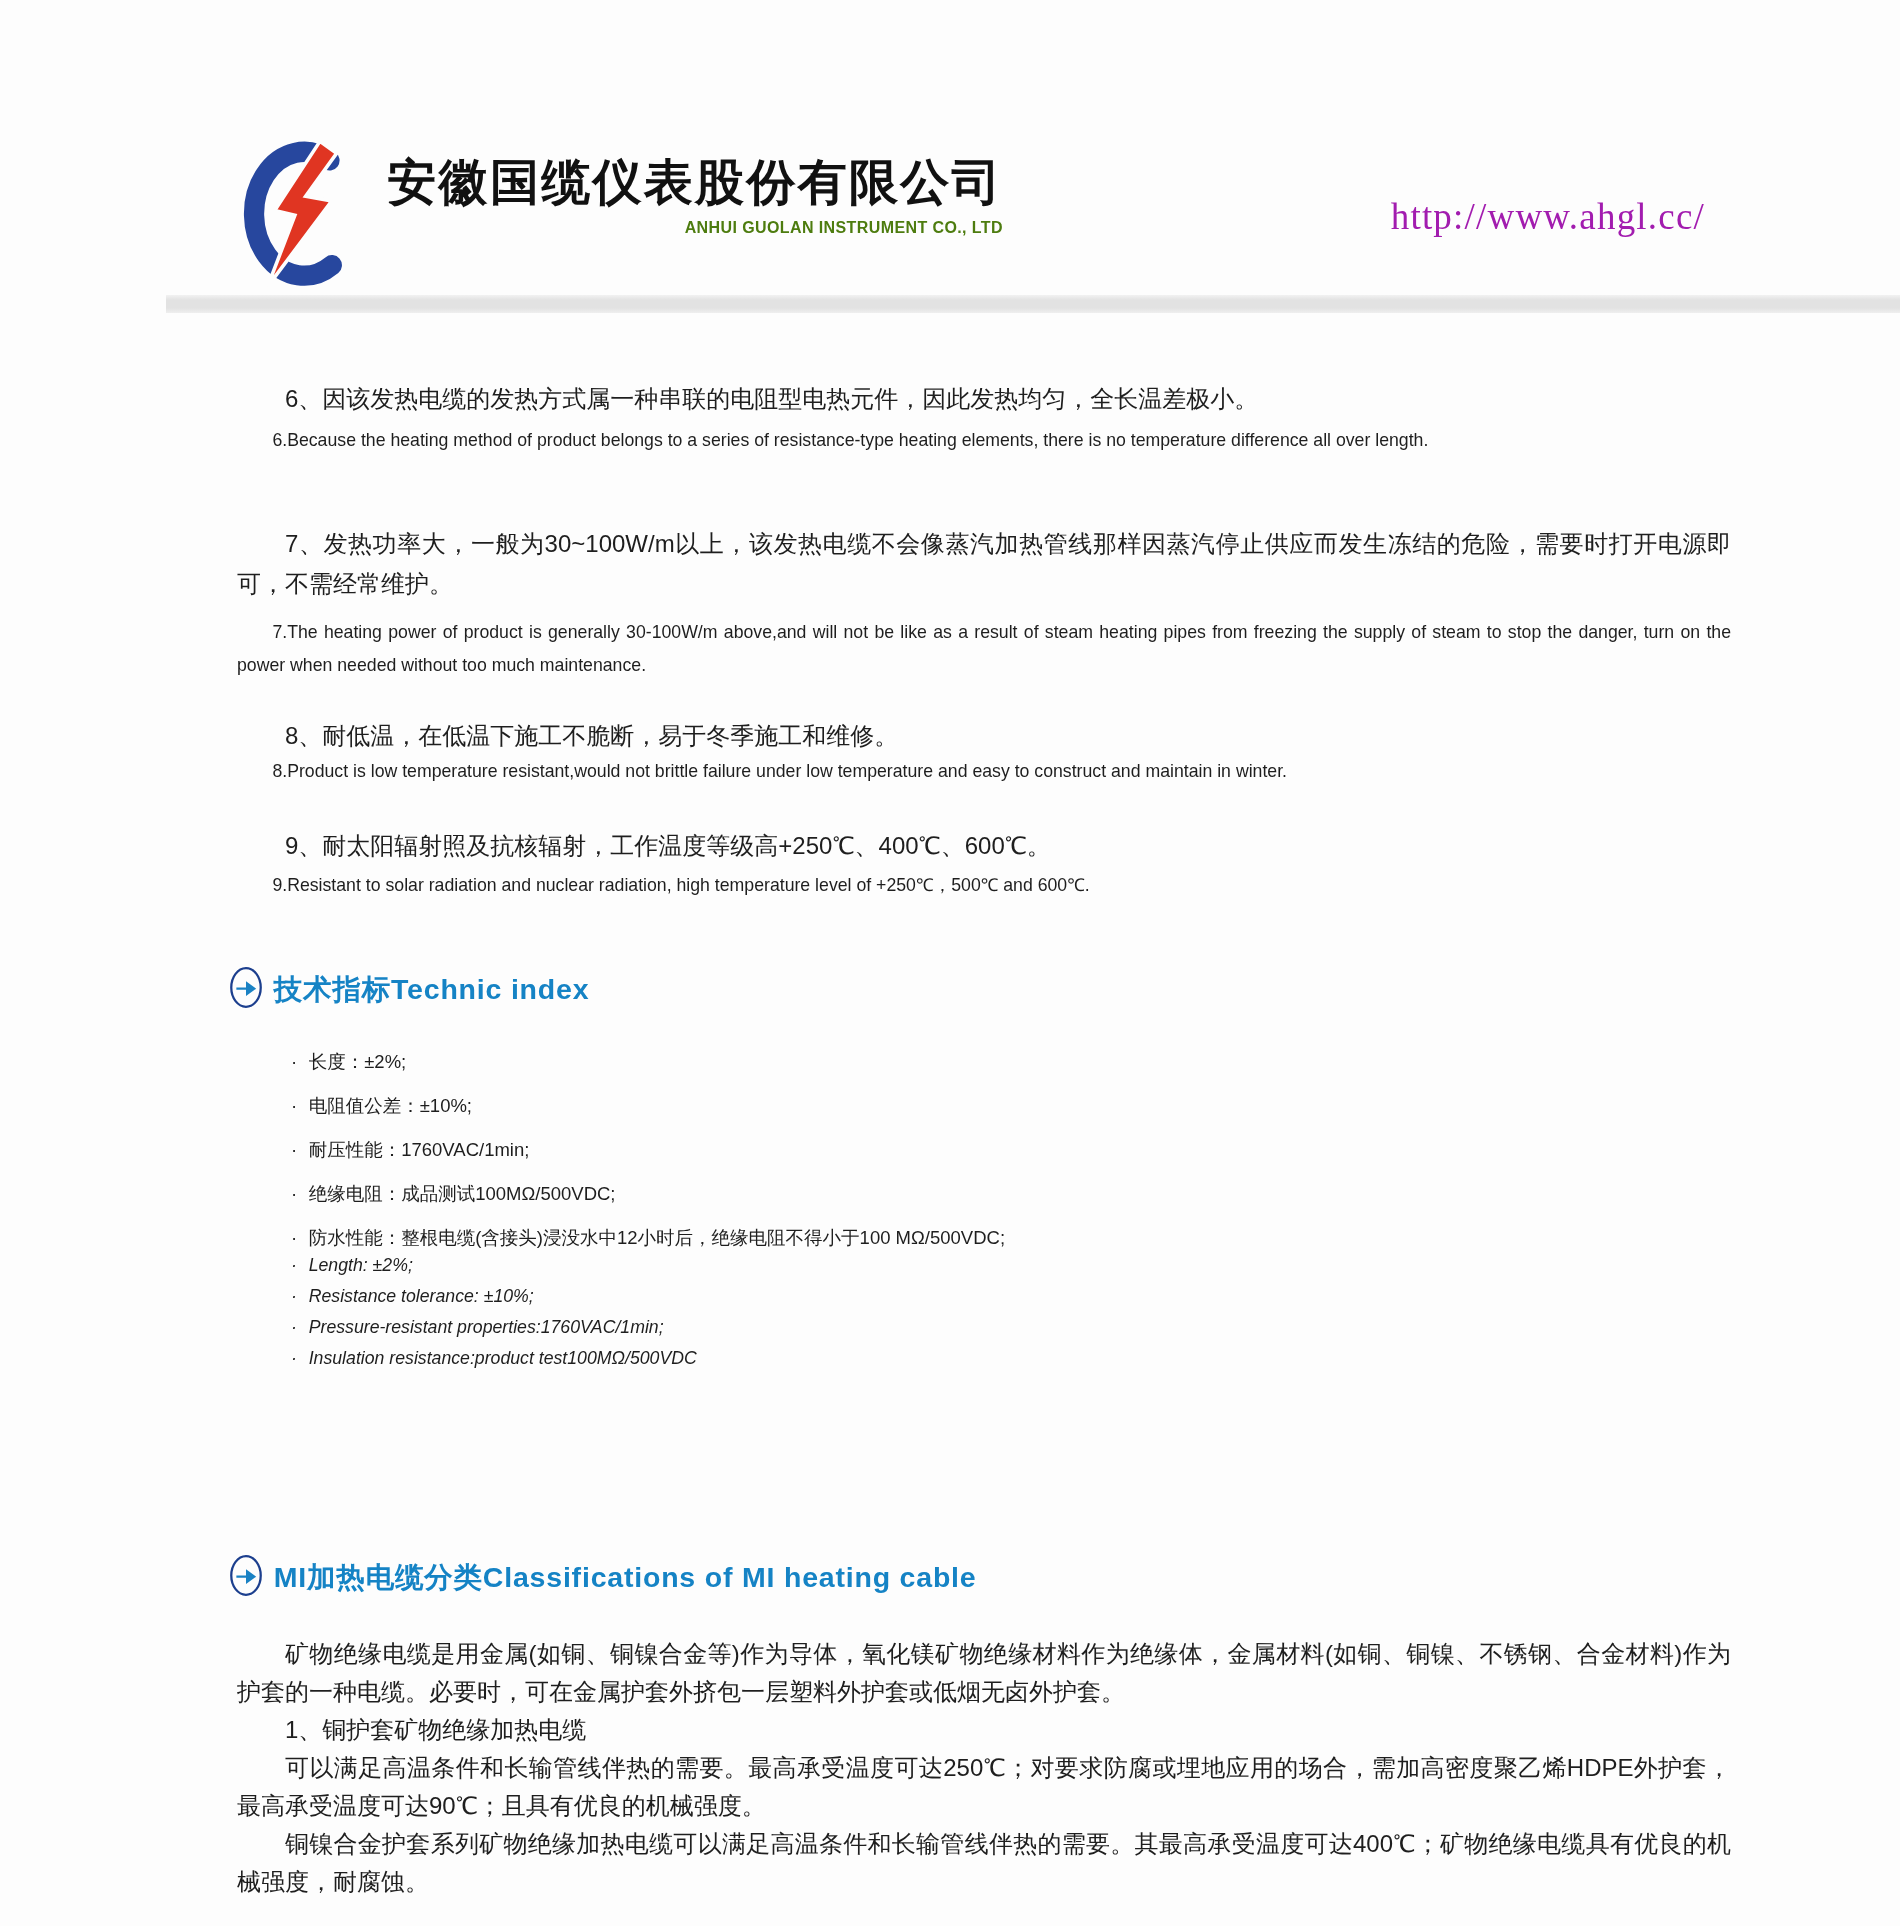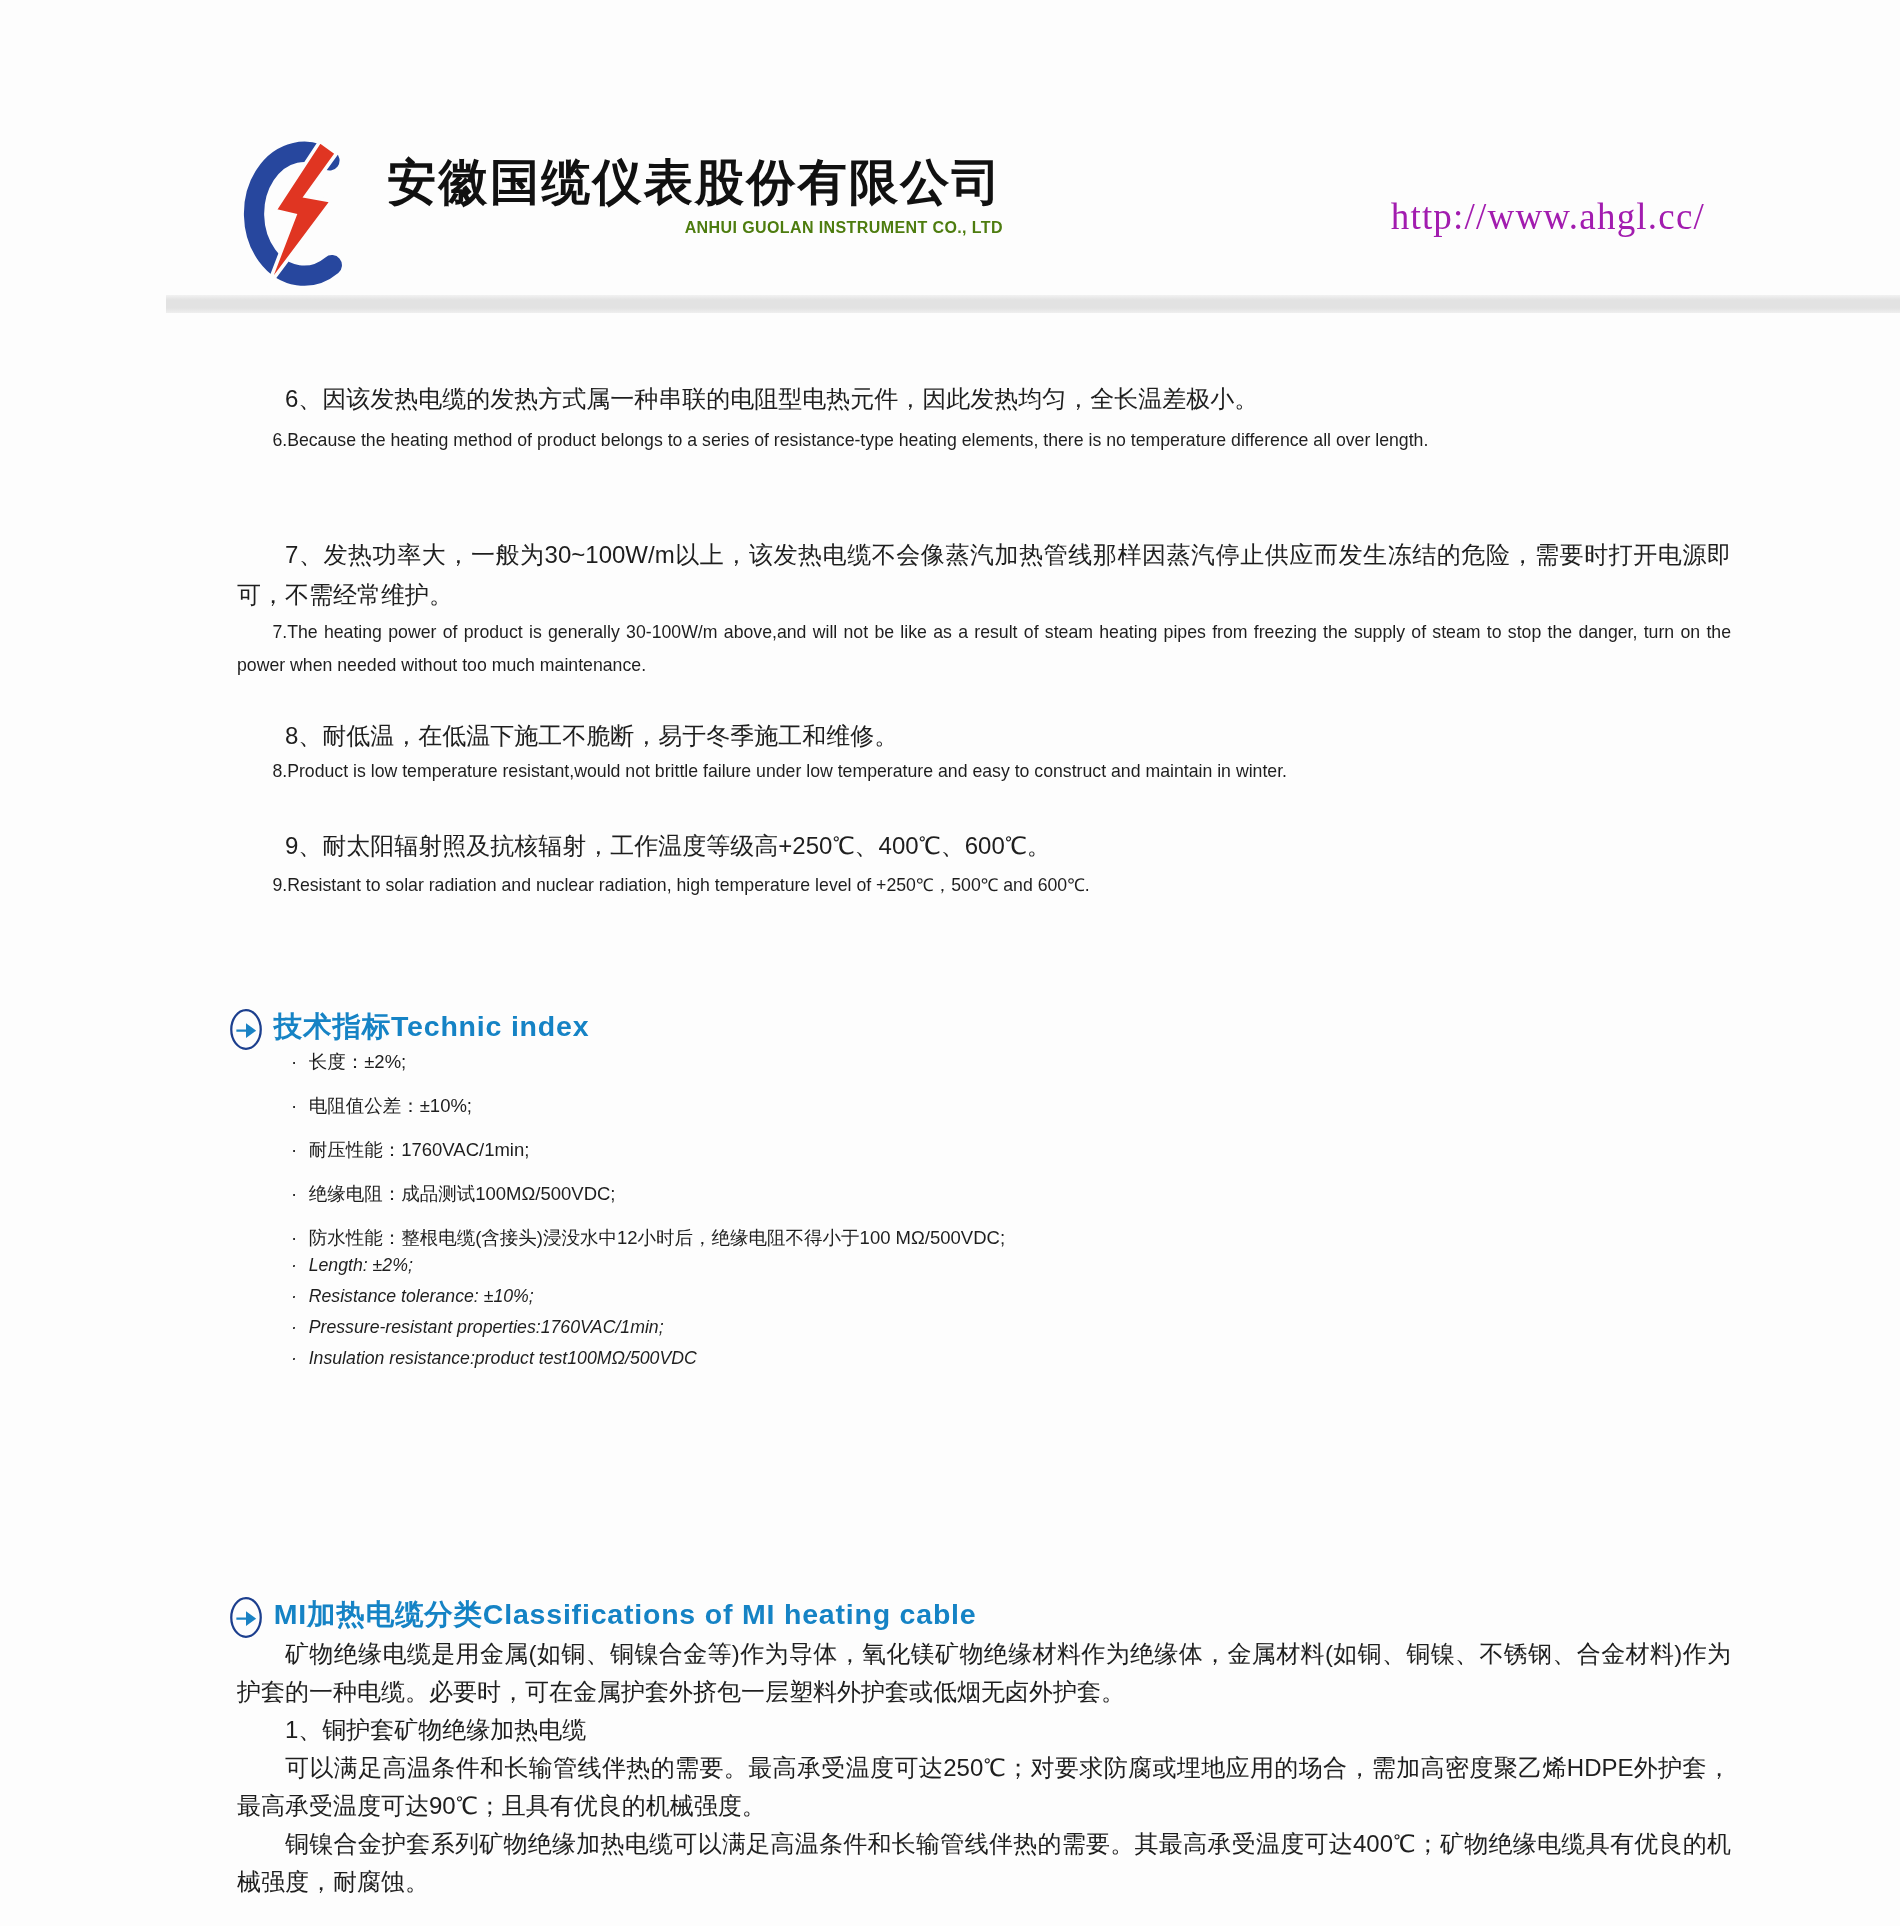--- a/index.html
+++ b/index.html
@@ -37,21 +37,21 @@
 
   
   .tblock { position:absolute; left:237px; width:1494px; }
   .tblock p { margin:0; text-indent:2em; text-align:justify; }
   .zh { font-size:24px; line-height:40px; }
   .en { font-size:17.7px; line-height:33px; }
   .flow-zh p { line-height:38px; }
 
   
   .sec-heading {
-    position:absolute; left:229px; display:flex; align-items:flex-start; height:48px;margin-top:47px;
+    position:absolute; left:229px; display:flex; align-items:flex-end; height:48px;
   }
   .sec-heading .arrow-ico { width:34px; height:43px; flex:0 0 auto; }
   .sec-heading .sec-title {
     margin-left:10.8px; font-size:28.5px; font-weight:bold;
     color:#1583c5; letter-spacing:0.8px; white-space:nowrap;
   }
 
   
   .bullet-list { position:absolute; left:237px; width:1494px; }
   .bullet-list .bi { text-indent:54px; text-align:justify; }
@@ -77,21 +77,21 @@
   <a class="site-url" href="#">http://www.ahgl.cc/</a>
   <div class="header-rule"></div>
 
   <div class="tblock zh" style="top:379px">
       <p>6、因该发热电缆的发热方式属一种串联的电阻型电热元件，因此发热均匀，全长温差极小。</p>
     </div>
   <div class="tblock en" style="top:424px">
       <p>6.Because the heating method of product belongs to a series of resistance-type heating elements, there is no temperature difference all over length.</p>
     </div>
 
-  <div class="tblock zh" style="top:535px">
+  <div class="tblock zh" style="top:524px">
       <p>7、发热功率大，一般为30~100W/m以上，该发热电缆不会像蒸汽加热管线那样因蒸汽停止供应而发生冻结的危险，需要时打开电源即可，不需经常维护。</p>
     </div>
   <div class="tblock en" style="top:616px">
       <p>7.The heating power of product is generally 30-100W/m above,and will not be like as a result of steam heating pipes from freezing the supply of steam to stop the danger, turn on the power when needed without too much maintenance.</p>
     </div>
 
   <div class="tblock zh" style="top:716px">
       <p>8、耐低温，在低温下施工不脆断，易于冬季施工和维修。</p>
     </div>
   <div class="tblock en" style="top:755px">

